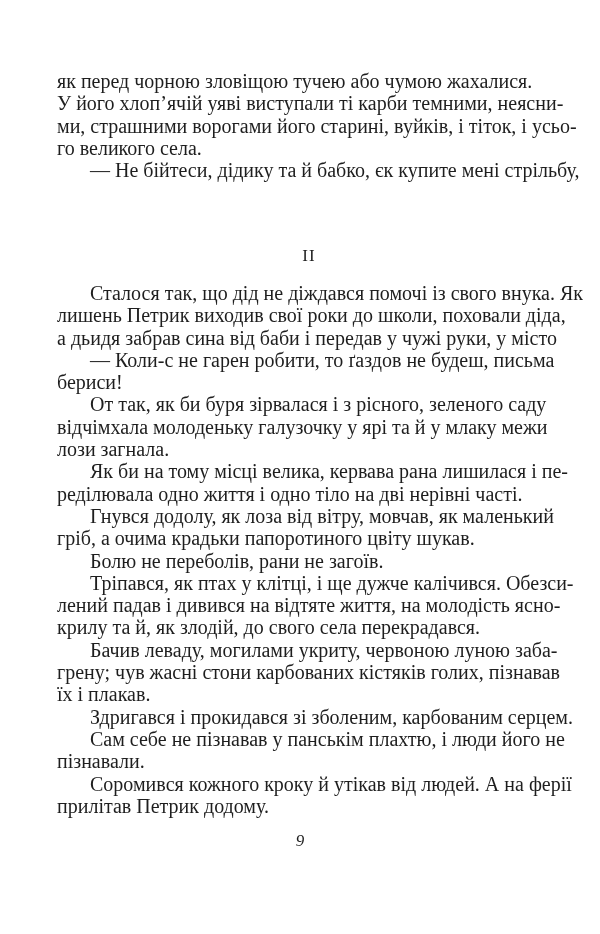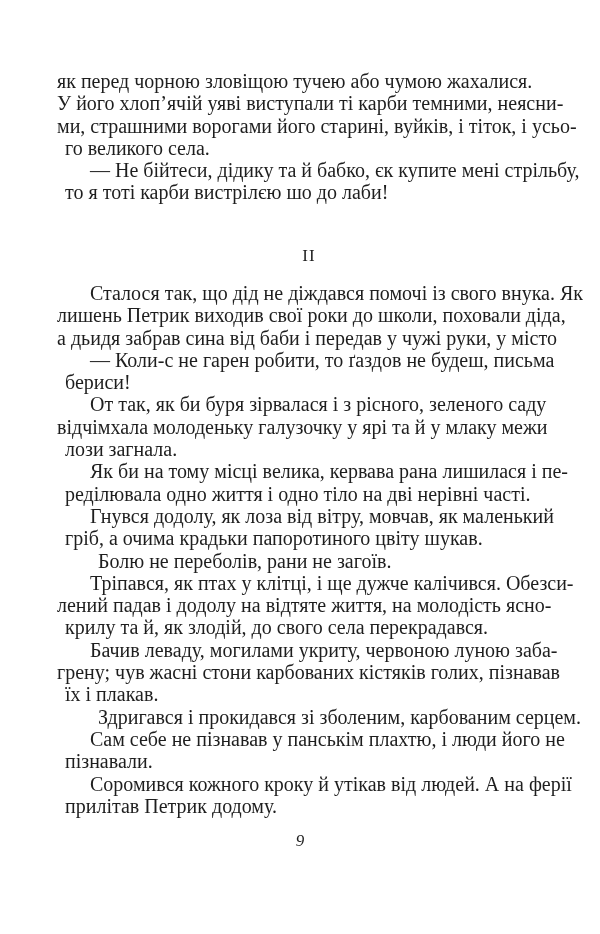--- a/index.html
+++ b/index.html
@@ -25,21 +25,20 @@
   }
   .line {
     display: block;
     white-space: nowrap;
     height: 22.3px;
     text-align: justify;
     text-align-last: justify;
   }
   .line.last {
     text-align-last: left;
-    margin-left: 8px;
   }
   .line.indent {
     padding-left: 33px;
   }
   .chapter {
     position: absolute;
     left: 9px;
     width: 600px;
     top: 246px;
     text-align: center;
@@ -66,41 +65,40 @@
 </style>
 </head>
 <body>
 
 <div class="page" id="block1">
     <span class="line">як перед чорною зловіщою тучею або чумою жахалися.</span>
     <span class="line">У його хлоп’ячій уяві виступали ті карби темними, неясни-</span>
     <span class="line">ми, страшними ворогами його старині, вуйків, і тіток, і усьо-</span>
     <span class="line last">го великого села.</span>
     <span class="line indent">— Не бійтеси, дідику та й бабко, єк купите мені стрільбу,</span>
-    <span class="line last">то я тоті карби вистрілєю шо до лаби!</span>
   </div>
 
 <div class="chapter">II</div>
 
 <div class="block2" id="block2">
     <span class="line indent">Сталося так, що дід не діждався помочі із свого внука. Як</span>
     <span class="line">лишень Петрик виходив свої роки до школи, поховали діда,</span>
     <span class="line">а дьидя забрав сина від баби і передав у чужі руки, у місто</span>
     <span class="line indent">— Коли-с не гарен робити, то ґаздов не будеш, письма</span>
     <span class="line last">бериси!</span>
     <span class="line indent">От так, як би буря зірвалася і з рісного, зеленого саду</span>
     <span class="line">відчімхала молоденьку галузочку у ярі та й у млаку межи</span>
     <span class="line last">лози загнала.</span>
     <span class="line indent">Як би на тому місці велика, кервава рана лишилася і пе-</span>
     <span class="line last">реділювала одно життя і одно тіло на дві нерівні часті.</span>
     <span class="line indent">Гнувся додолу, як лоза від вітру, мовчав, як маленький</span>
     <span class="line last">гріб, а очима крадьки папоротиного цвіту шукав.</span>
     <span class="line indent last">Болю не переболів, рани не загоїв.</span>
     <span class="line indent">Тріпався, як птах у клітці, і ще дужче калічився. Обезси-</span>
-    <span class="line">лений падав і додолу на відтяте життя, на молодість ясно-</span>
+    <span class="line">лений падав і дивився на відтяте життя, на молодість ясно-</span>
     <span class="line last">крилу та й, як злодій, до свого села перекрадався.</span>
     <span class="line indent">Бачив леваду, могилами укриту, червоною луною заба-</span>
     <span class="line">грену; чув жасні стони карбованих кістяків голих, пізнавав</span>
     <span class="line last">їх і плакав.</span>
     <span class="line indent last">Здригався і прокидався зі зболеним, карбованим серцем.</span>
     <span class="line indent">Сам себе не пізнавав у панськім плахтю, і люди його не</span>
     <span class="line last">пізнавали.</span>
     <span class="line indent">Соромився кожного кроку й утікав від людей. А на ферії</span>
     <span class="line last">прилітав Петрик додому.</span>
   </div>

